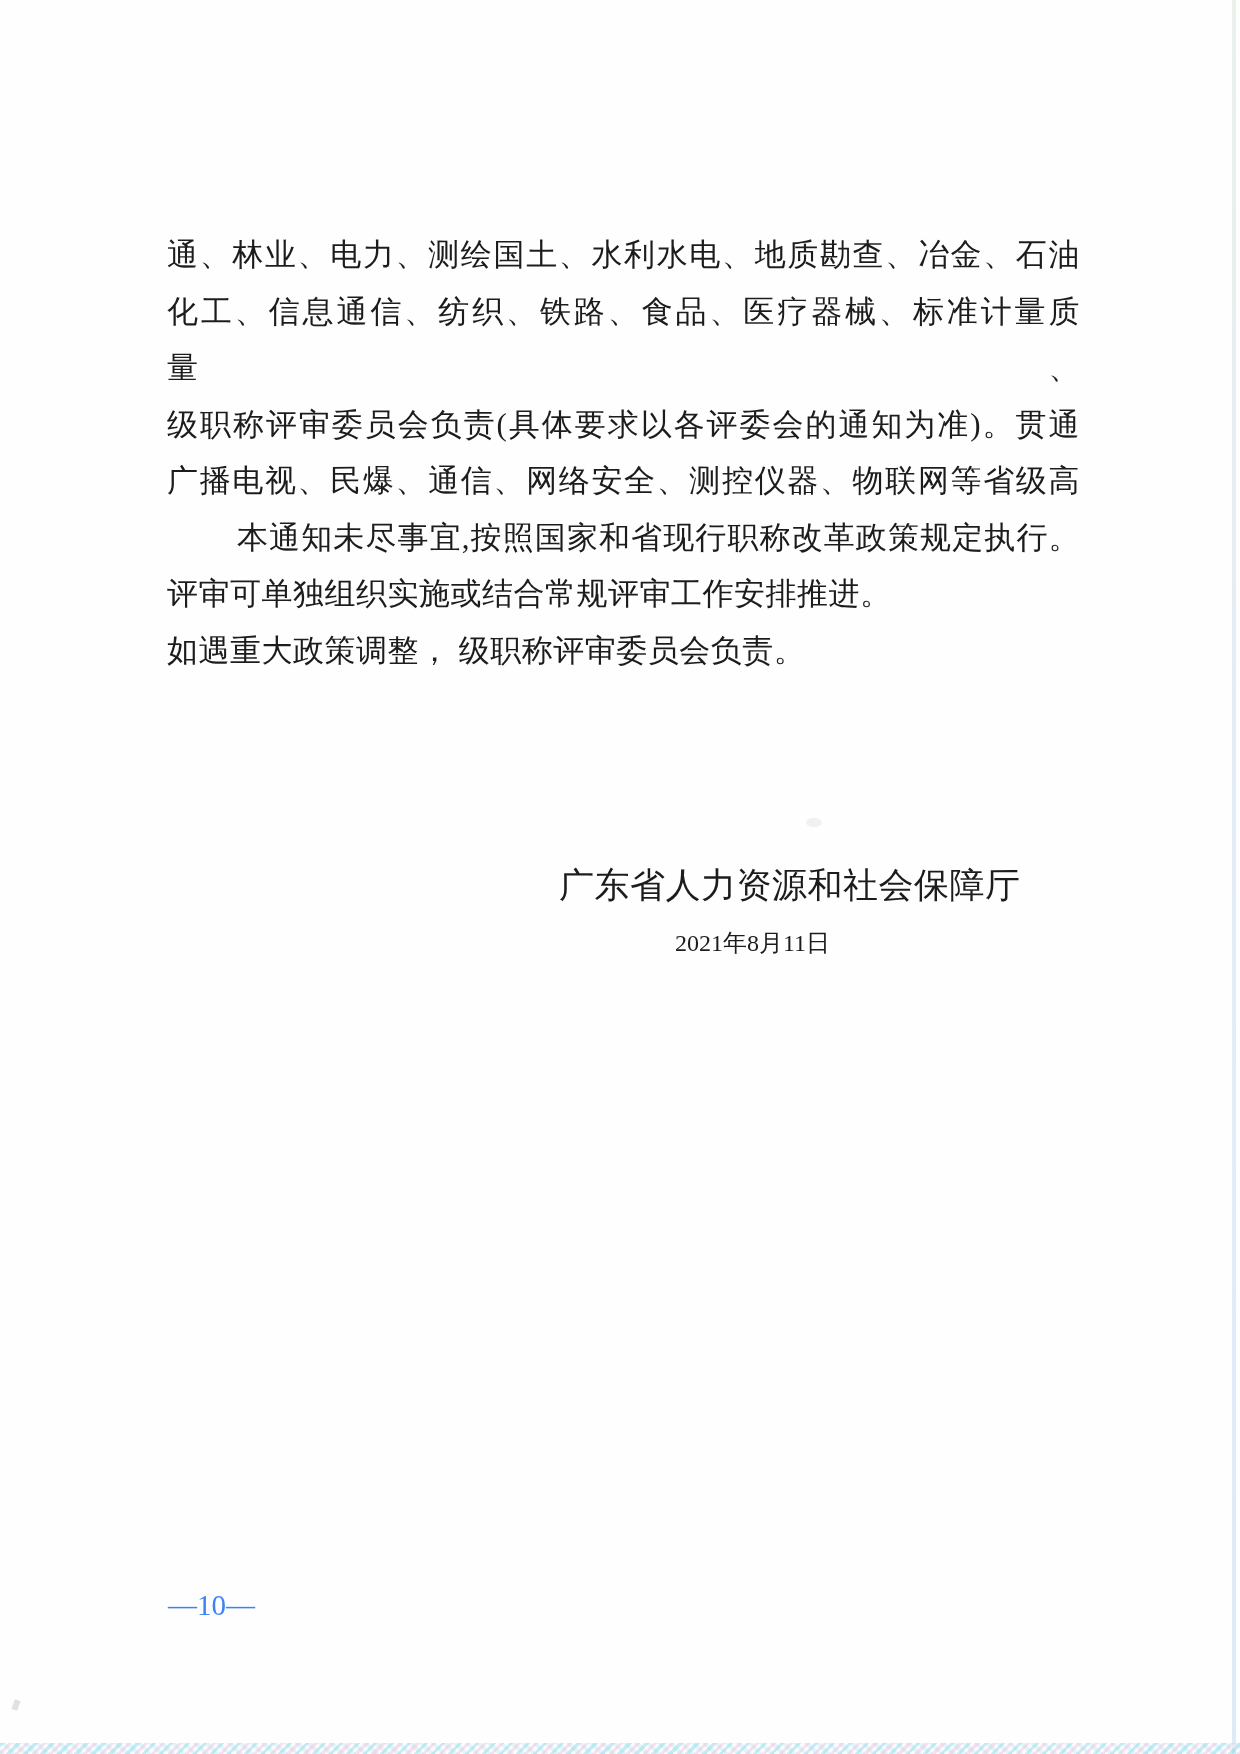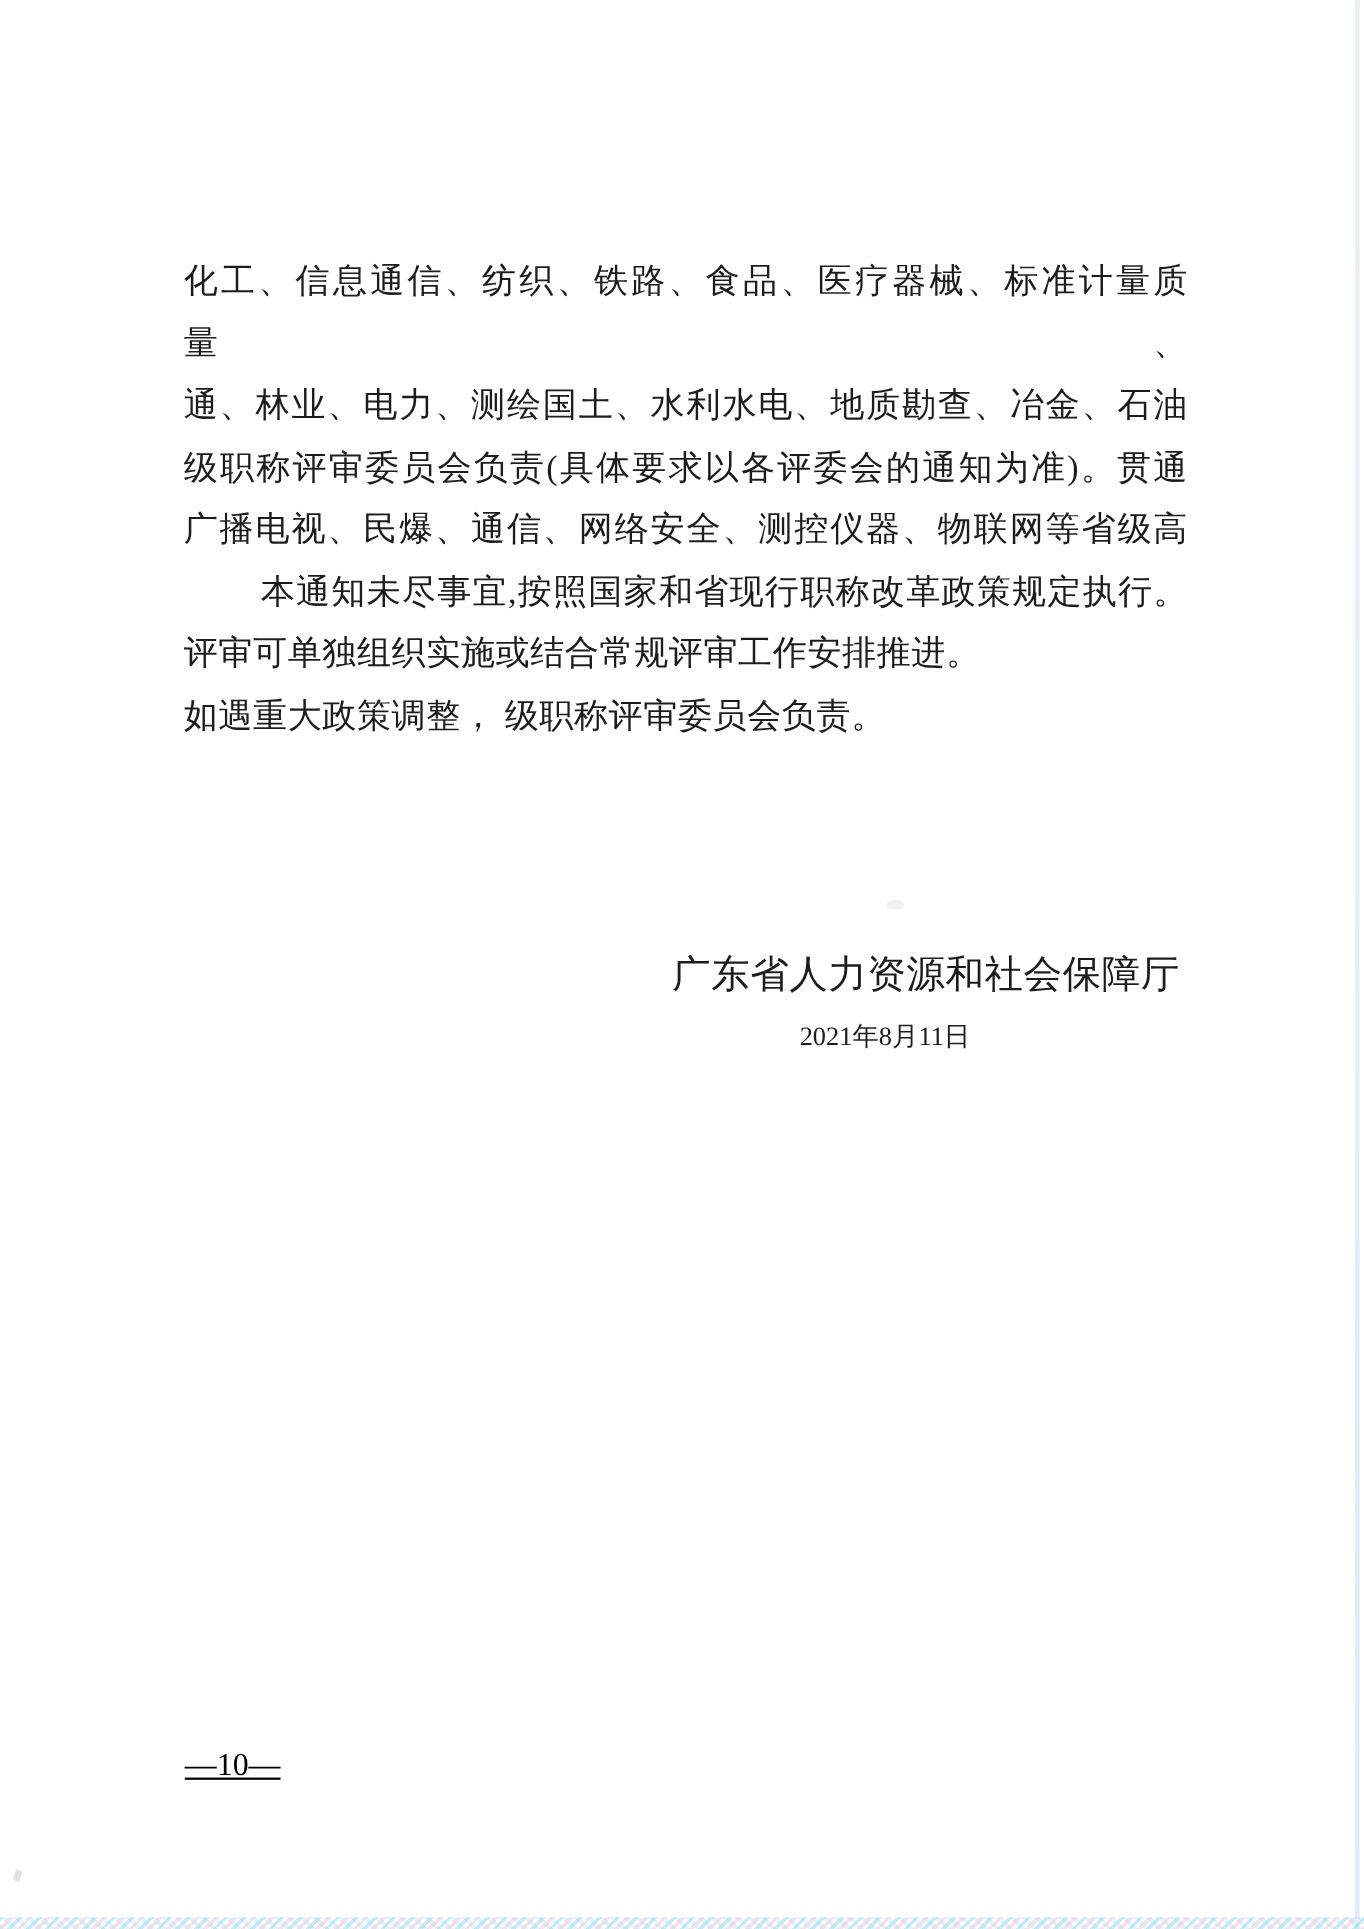--- a/index.html
+++ b/index.html
@@ -39,21 +39,21 @@
     padding-left: 70px;
   }
   .attachment {
     margin-top: 58px;
     padding-left: 71px;
     white-space: nowrap;
   }
   
   .signature-block {
     position: absolute;
-    left: 611px;
+    left: 559px;
     top: 864px;
     width: 459px;
     text-align: center;
   }
   .issuer {
     font-size: 35px;
     line-height: 44px;
     white-space: nowrap;
     letter-spacing: 0.5px;
   }
@@ -64,23 +64,22 @@
     margin-right: 72px;
     white-space: nowrap;
   }
   
   .page-number {
     position: absolute;
     left: 168px;
     top: 1588px;
     font-size: 29px;
     line-height: 34px;
-    color: #000000;
+    color: #3b82f6;
     letter-spacing: 0px;
-    text-decoration: underline;
   }
   
   .scan-edge-right {
     position: absolute;
     top: 0;
     bottom: 0;
     left: 1232px;
     width: 4px;
     background: linear-gradient(to bottom, #e9efe9 0%, #e3ecf2 30%, #ddeaf8 70%, #d9e9f6 100%);
     opacity: 0.9;
@@ -121,22 +120,22 @@
     border-radius: 50%;
     opacity: 0.8;
   }
 </style>
 </head>
 <body>
 
 <div class="page">
 
   <div class="content">
+    <div class="line justify">通、林业、电力、测绘国土、水利水电、地质勘查、冶金、石油</div>
     <div class="line justify">化工、信息通信、纺织、铁路、食品、医疗器械、标准计量质量、</div>
-    <div class="line justify">通、林业、电力、测绘国土、水利水电、地质勘查、冶金、石油</div>
     <div class="line justify">级职称评审委员会负责(具体要求以各评委会的通知为准)。贯通</div>
     <div class="line justify">广播电视、民爆、通信、网络安全、测控仪器、物联网等省级高</div>
     <div class="line justify indent">本通知未尽事宜,按照国家和省现行职称改革政策规定执行。</div>
     <div class="line">评审可单独组织实施或结合常规评审工作安排推进。</div>
     <div class="line">如遇重大政策调整， 级职称评审委员会负责。</div>
   </div>
 
   <div class="signature-block">
     <div class="issuer">广东省人力资源和社会保障厅</div>
     <div class="issue-date">2021年8月11日</div>

